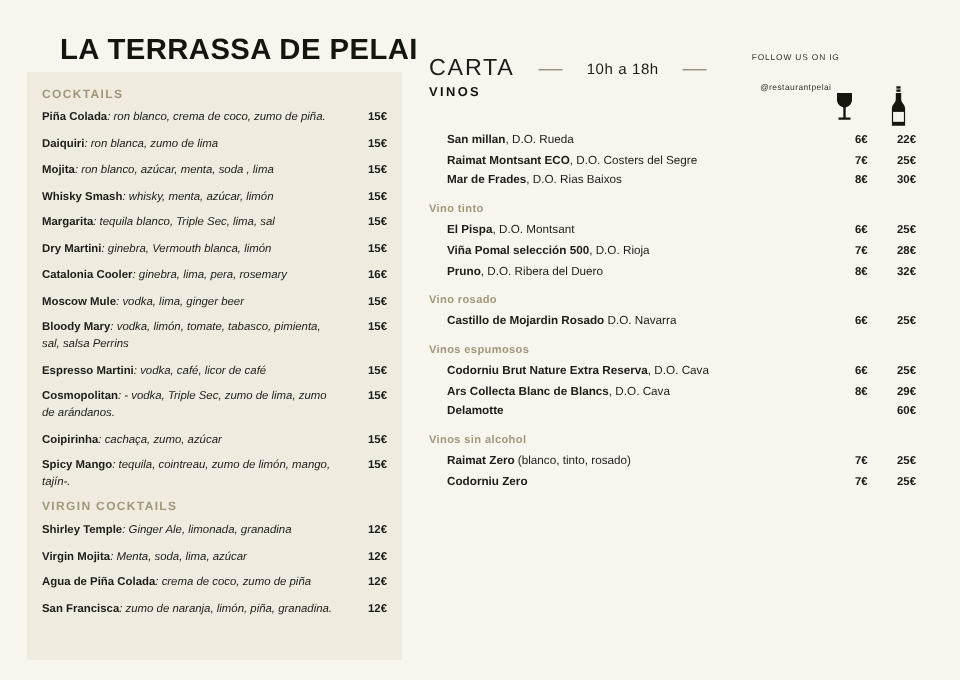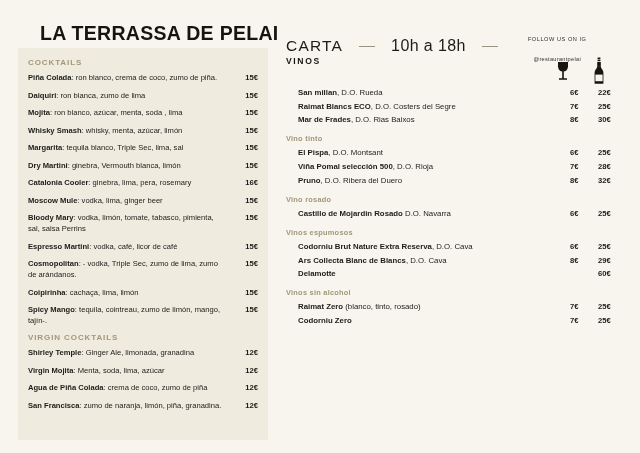--- a/index.html
+++ b/index.html
@@ -72,20 +72,21 @@
     line-height: 1.45;
     color: #1c1c18;
     max-width: 196px;
     padding-right: 4px;
   }
   .item-name {
     font-weight: 700;
   }
   .item-desc {
     font-weight: 400;
+    font-style: italic;
   }
   .item-price {
     font-size: 7.6px;
     font-weight: 600;
     color: #1c1c18;
     white-space: nowrap;
     padding-top: 1px;
     flex: 0 0 auto;
     text-align: right;
     min-width: 20px;
@@ -115,21 +116,21 @@
   }
   .dash {
     display: inline-block;
     width: 16px;
     height: 1px;
     background: #9a937f;
     margin: 0 16px;
     flex: 0 0 auto;
   }
   .hours {
-    font-size: 16px;
+    font-size: 10px;
     letter-spacing: 0.4px;
     color: #1c1c18;
     text-align: right;
   }
   .ig {
     margin-left: 14px;
     text-align: center;
     line-height: 1.25;
   }
   .ig-line1 {
@@ -287,21 +288,21 @@
           </div>
           <div class="item">
             <div class="item-text"><span class="item-name">Espresso Martini</span><span class="item-desc">: vodka, café, licor de café</span></div>
             <div class="item-price">15€</div>
           </div>
           <div class="item">
             <div class="item-text"><span class="item-name">Cosmopolitan</span><span class="item-desc">: - vodka, Triple Sec, zumo de lima, zumo de arándanos.</span></div>
             <div class="item-price">15€</div>
           </div>
           <div class="item">
-            <div class="item-text"><span class="item-name">Coipirinha</span><span class="item-desc">: cachaça, lima, limón</span></div>
+            <div class="item-text"><span class="item-name">Coipirinha</span><span class="item-desc">: cachaça, zumo, azúcar</span></div>
             <div class="item-price">15€</div>
           </div>
           <div class="item">
             <div class="item-text"><span class="item-name">Spicy Mango</span><span class="item-desc">: tequila, cointreau, zumo de limón, mango, tajín-.</span></div>
             <div class="item-price">15€</div>
           </div>
           <div class="section-label second">VIRGIN COCKTAILS</div>
           <div class="item">
             <div class="item-text"><span class="item-name">Shirley Temple</span><span class="item-desc">: Ginger Ale, limonada, granadina</span></div>
             <div class="item-price">12€</div>
@@ -355,21 +356,21 @@
       </span>
     </div>
 
     <div class="wine-body" id="wine-groups">
         <div class="wine-group">
           <div class="wine-rows">
             <div class="wine-row">
               <div class="wine-text"><span class="wine-name">San millan</span><span class="wine-do">, D.O. Rueda</span></div>
             </div>
             <div class="wine-row">
-              <div class="wine-text"><span class="wine-name">Raimat Blancs ECO</span><span class="wine-do">, D.O. Costers del Segre</span></div>
+              <div class="wine-text"><span class="wine-name">Raimat Montsant ECO</span><span class="wine-do">, D.O. Costers del Segre</span></div>
             </div>
             <div class="wine-row">
               <div class="wine-text"><span class="wine-name">Mar de Frades</span><span class="wine-do">, D.O. Rias Baixos</span></div>
             </div>
             <div class="price-col">
               <div class="price-row">
                 <span class="p-glass">6€</span>
                 <span class="p-bottle">22€</span>
               </div>
               <div class="price-row">

